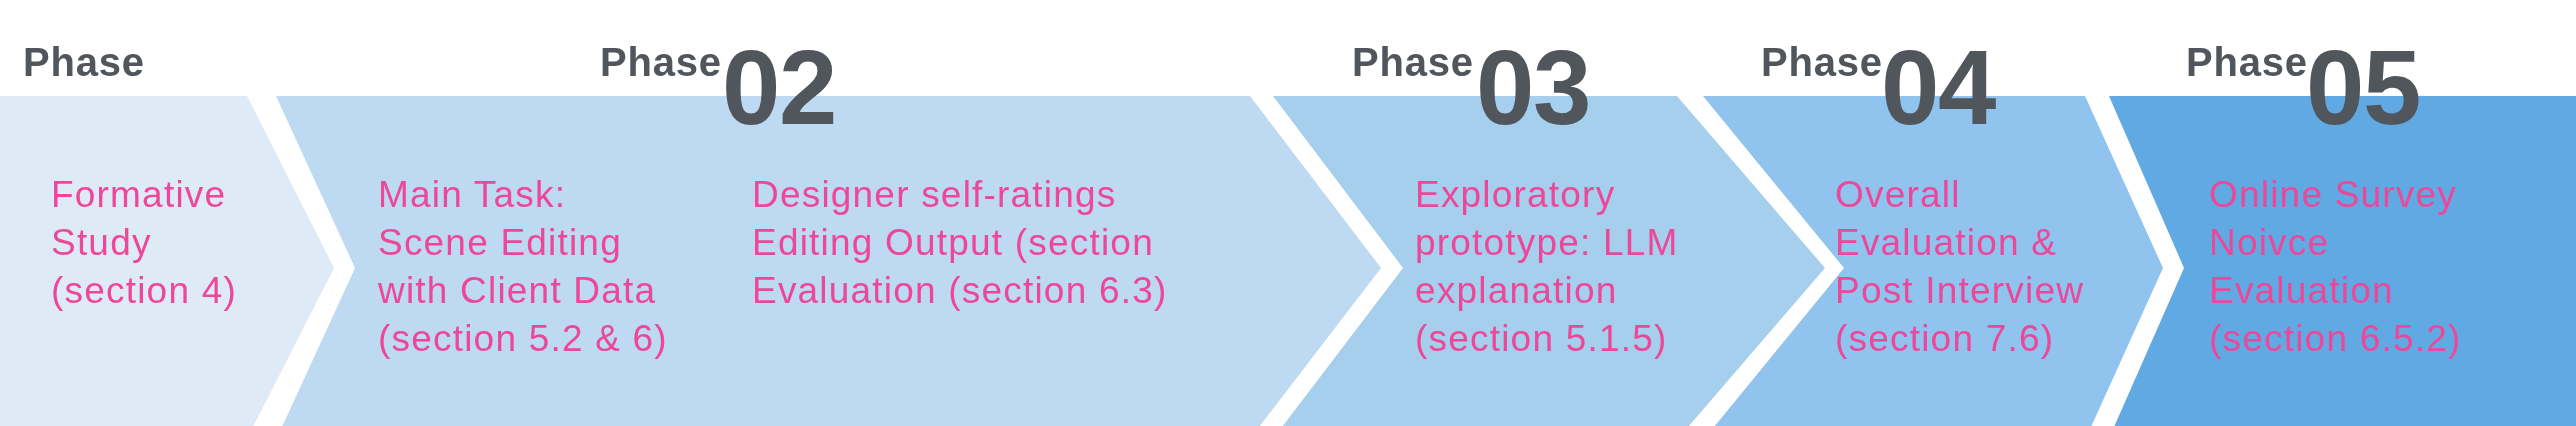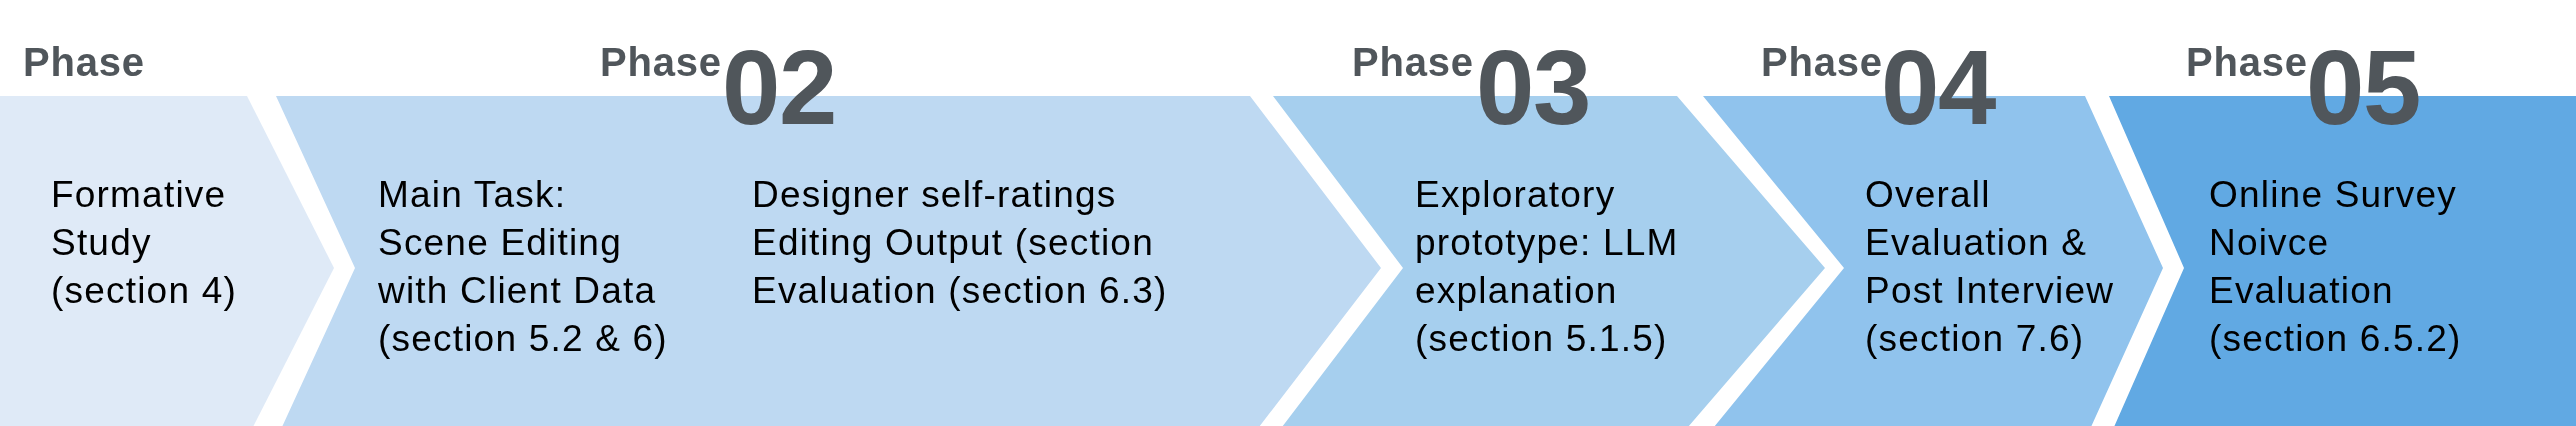--- a/index.html
+++ b/index.html
@@ -27,33 +27,33 @@
     letter-spacing:0.8px;color:#50565b;white-space:nowrap;
   }
   .phase-num{
     position:absolute;top:35px;
     font-size:105px;font-weight:700;line-height:1;
     letter-spacing:-1.5px;color:#50565b;white-space:nowrap;
   }
   .txt{
     position:absolute;top:171px;
     font-size:37px;font-weight:500;line-height:48px;
-    letter-spacing:1.2px;color:#000000;white-space:nowrap;
+    letter-spacing:1.2px;color:#ec4899;white-space:nowrap;
   }
   
   .pl1{left:23px;}  .pn1{left:143px;}
   .pl2{left:600px;} .pn2{left:722px;}
   .pl3{left:1352px;}.pn3{left:1476px;}
   .pl4{left:1761px;}.pn4{left:1881px;}
   .pl5{left:2186px;}.pn5{left:2306px;}
   .tb1{left:51px;}
   .tb2a{left:378px;}
   .tb2b{left:752px;}
   .tb3{left:1415px;}
-  .tb4{left:1835px;margin-left:30px;}
+  .tb4{left:1835px;}
   .tb5{left:2209px;}
 </style>
 </head>
 <body>
 
 <div class="stage">
 
   <div class="chevron c1" style="background-color: rgb(223, 234, 247);"></div>
   <div class="chevron c2" style="background-color: rgb(190, 217, 242);"></div>
   <div class="chevron c3" style="background-color: rgb(166, 207, 238);"></div>

